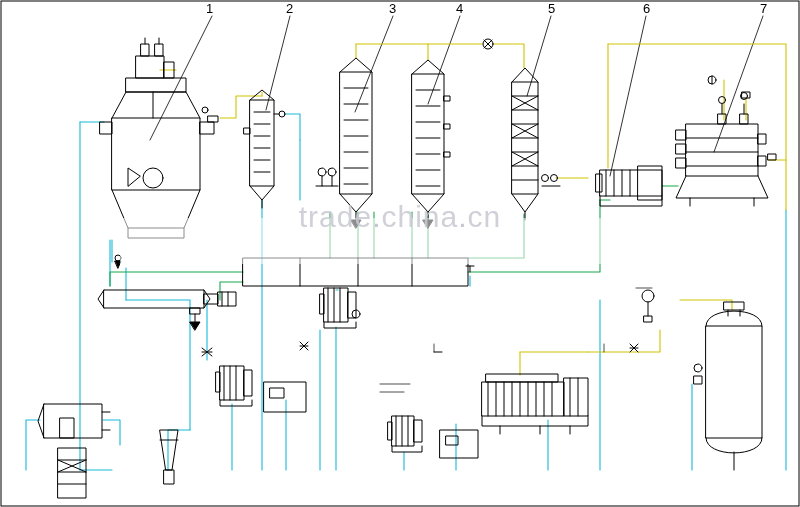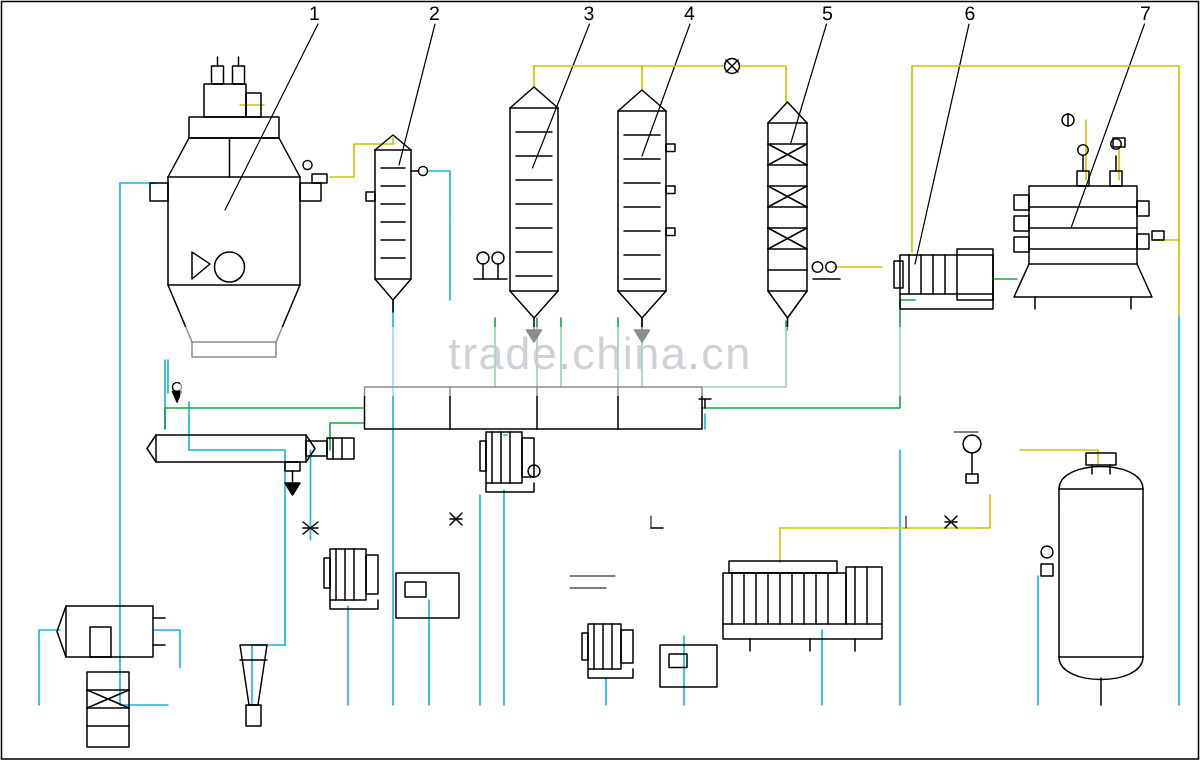--- a/index.html
+++ b/index.html
@@ -28,21 +28,21 @@
     position: absolute;
     font-family: "Liberation Sans", sans-serif;
     font-size: 13px;
     color: #000000;
     font-weight: normal;
     line-height: 14px;
   }
   #watermark {
     position: absolute;
     left: 0;
-    top: 220px;
+    top: 200px;
     width: 800px;
     text-align: center;
     font-family: "Liberation Sans", sans-serif;
     font-size: 30px;
     color: #c8c8d2;
     letter-spacing: 1px;
     pointer-events: none;
     opacity: 0.85;
   }
   #watermark .wm-accent { color: #b9bcc9; }

